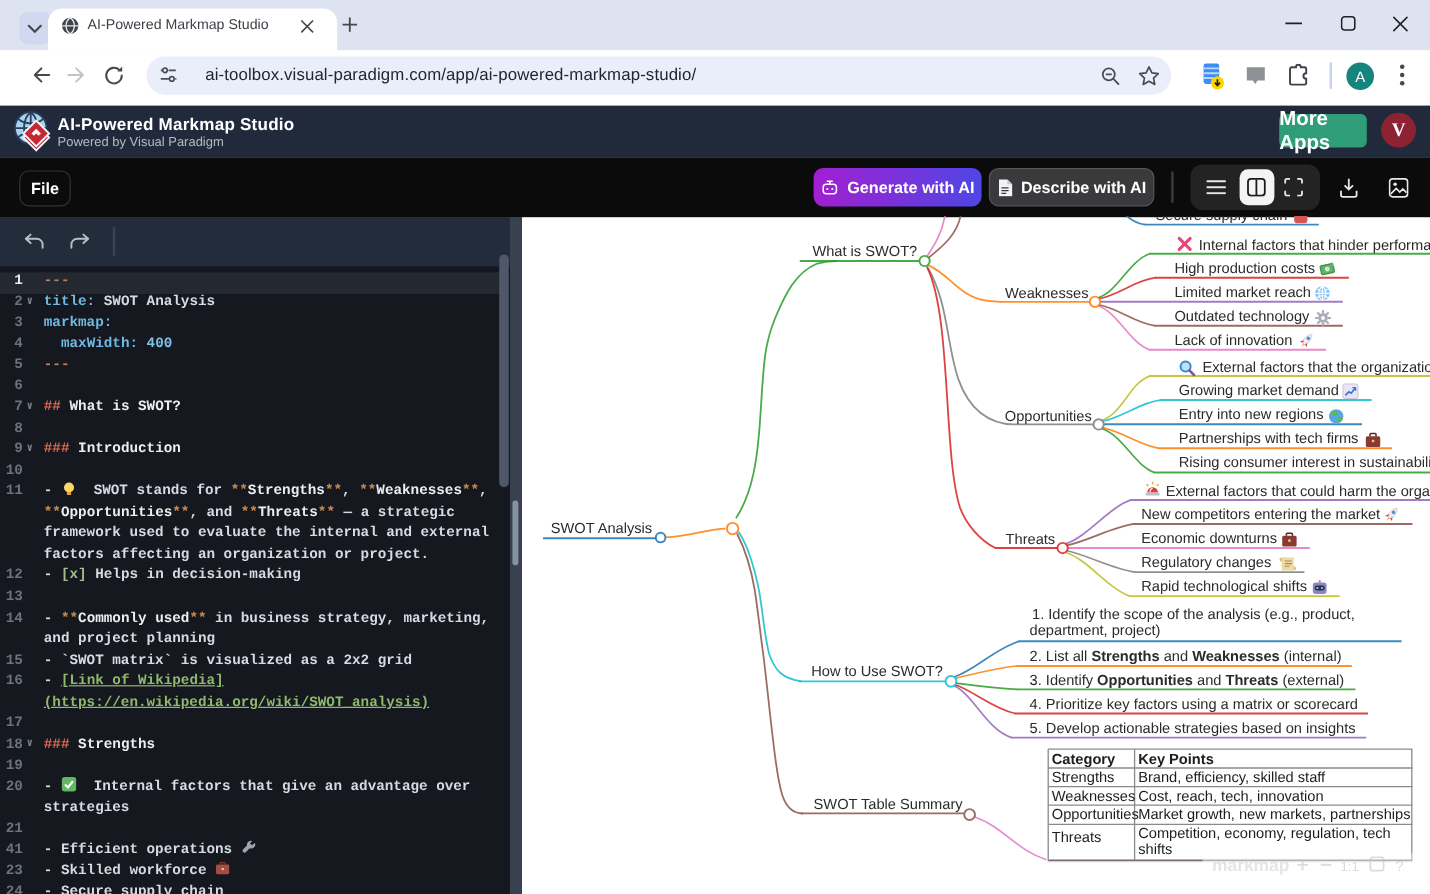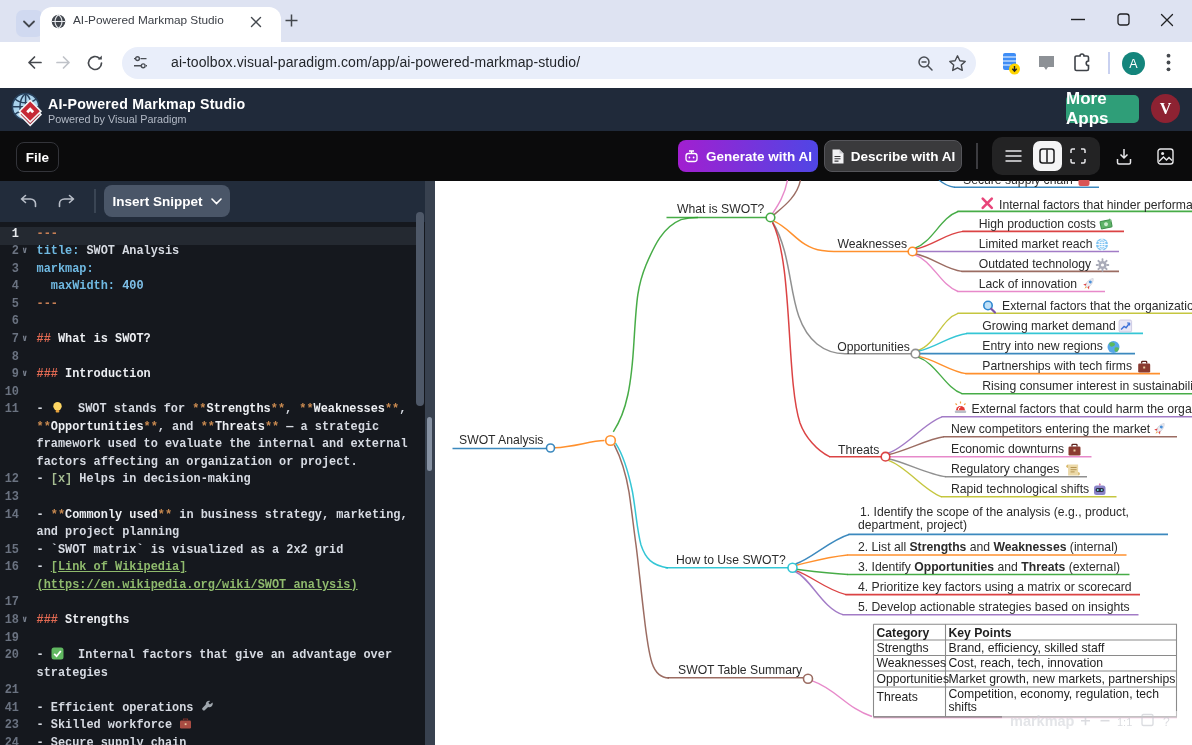--- a/index.html
+++ b/index.html
@@ -188,24 +188,20 @@
 
   <div id="edpane" class="abs"></div>
   <div id="edtoolbar" class="abs"></div>
   <svg class="abs" style="left:20px;top:194px" width="17" height="14" viewBox="0 0 17 14">
       <path d="M5.5 1.5 L1.5 5 L5.5 8.5 M1.5 5 h9 a5 4.5 0 0 1 5 4.5 v3" stroke="#b9bfc9" stroke-width="1.6" fill="none" stroke-linecap="round" stroke-linejoin="round"></path>
     </svg>
   <svg class="abs" style="left:58px;top:194px" width="17" height="14" viewBox="0 0 17 14">
       <path d="M11.5 1.5 L15.5 5 L11.5 8.5 M15.5 5 h-9 a5 4.5 0 0 0 -5 4.5 v3" stroke="#b9bfc9" stroke-width="1.6" fill="none" stroke-linecap="round" stroke-linejoin="round"></path>
     </svg>
   <div class="abs" style="left:94px;top:189px;width:1.5px;height:24px;background:#3a4554"></div>
-  <div class="btn" style="left:104px;top:185px;width:126px;height:32px;border-radius:8px;background:#4a5668;font-size:13.5px;">Insert Snippet
-    <svg width="11" height="7" viewBox="0 0 11 7" style="margin-left:8px">
-        <path d="M1 1 L5.5 5.5 L10 1" stroke="#fff" stroke-width="1.6" fill="none" stroke-linecap="round"></path>
-      </svg></div>
 
   <div id="activeline" class="abs"></div>
   <div id="editor-rows">
   <div class="codrow" style="top:225.6px"><span class="gut gutw">1</span><span class="code"><span class="c-meta">---</span></span></div>
   <div class="codrow" style="top:243.2px"><span class="gut">2</span><span class="fold">∨</span><span class="code"><span class="c-key">title:</span> SWOT Analysis</span></div>
   <div class="codrow" style="top:260.7px"><span class="gut">3</span><span class="code"><span class="c-key">markmap:</span></span></div>
   <div class="codrow" style="top:278.3px"><span class="gut">4</span><span class="code">  <span class="c-key">maxWidth:</span><span class="c-num"> 400</span></span></div>
   <div class="codrow" style="top:295.8px"><span class="gut">5</span><span class="code"><span class="c-meta">---</span></span></div>
   <div class="codrow" style="top:313.4px"><span class="gut">6</span></div>
   <div class="codrow" style="top:331.0px"><span class="gut">7</span><span class="fold">∨</span><span class="code"><span class="c-head">##</span><span class="c-w"> <b>What is SWOT?</b></span></span></div>

